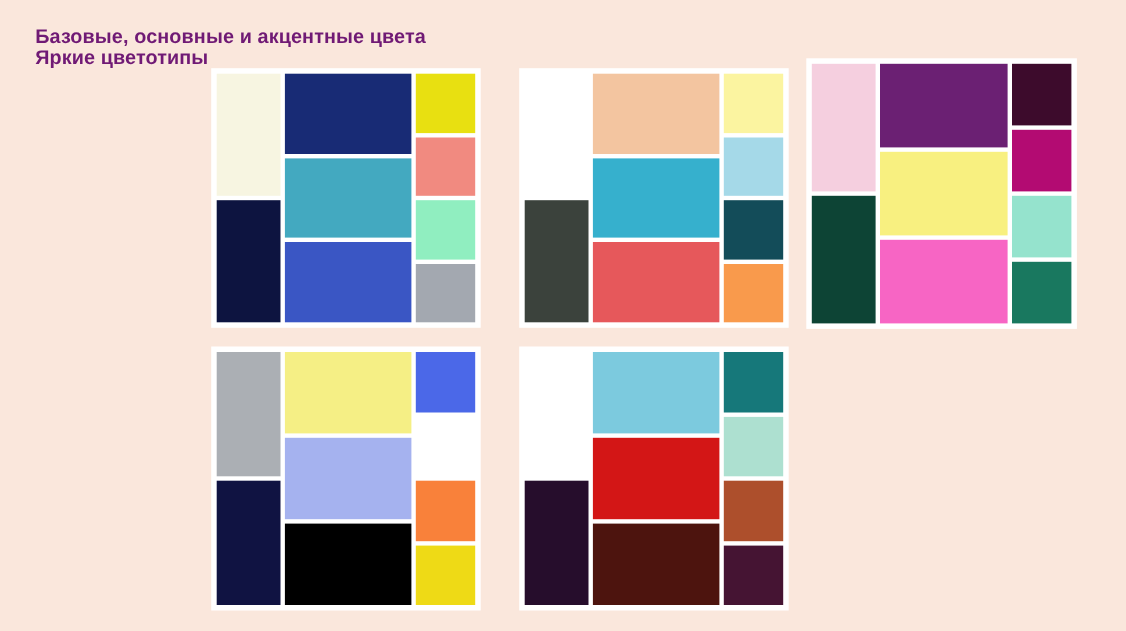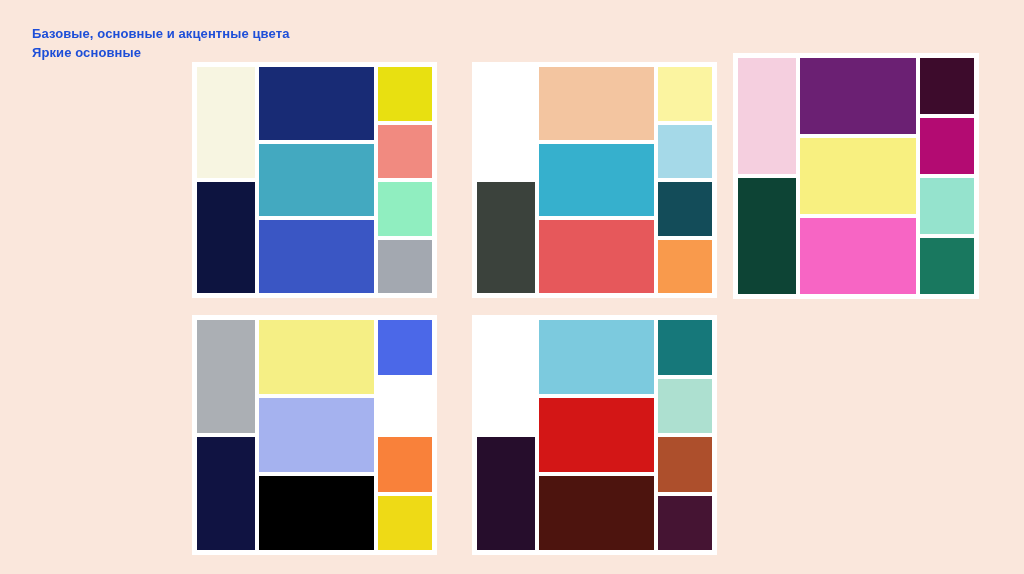--- a/index.html
+++ b/index.html
@@ -7,23 +7,23 @@
     width:1024px;height:574px;
     background:#fae7dc;
     font-family:"Liberation Sans", sans-serif;
     overflow:hidden;
     position:relative;
   }
   .title-block{
     position:absolute;
     left:32px; top:24px;
     font-weight:bold;
-    font-size:13px;
+    font-size:18px;
     line-height:19px;
-    color:#1d4ed8;
+    color:#701a75;
     letter-spacing:0.1px;
   }
   .title-line{white-space:nowrap;}
 
   .palette{
     position:absolute;
     background:#ffffff;
     box-sizing:border-box;
     padding:5px;
     display:flex;
@@ -43,21 +43,21 @@
   #pal-2{left:472px;  top:62px;  width:245px; height:236px;}
   #pal-3{left:733px;  top:53px;  width:246px; height:246px;}
   #pal-4{left:192px;  top:315px; width:245px; height:240px;}
   #pal-5{left:472px;  top:315px; width:245px; height:240px;}
 </style>
 </head>
 <body style="background: rgb(250, 231, 220);">
 
 <div class="title-block">
   <div class="title-line">Базовые, основные и акцентные цвета</div>
-  <div class="title-line">Яркие основные</div>
+  <div class="title-line">Яркие цветотипы</div>
 </div>
 
 <div class="palette" id="pal-1" style="background: rgb(255, 255, 255);">
   <div class="col col-left">
       <div class="sw" style="background: rgb(247, 245, 225);"></div>
       <div class="sw" style="background: rgb(13, 20, 64);"></div>
     </div>
   <div class="col col-mid">
       <div class="sw" style="background: rgb(24, 43, 117);"></div>
       <div class="sw" style="background: rgb(67, 169, 192);"></div>

